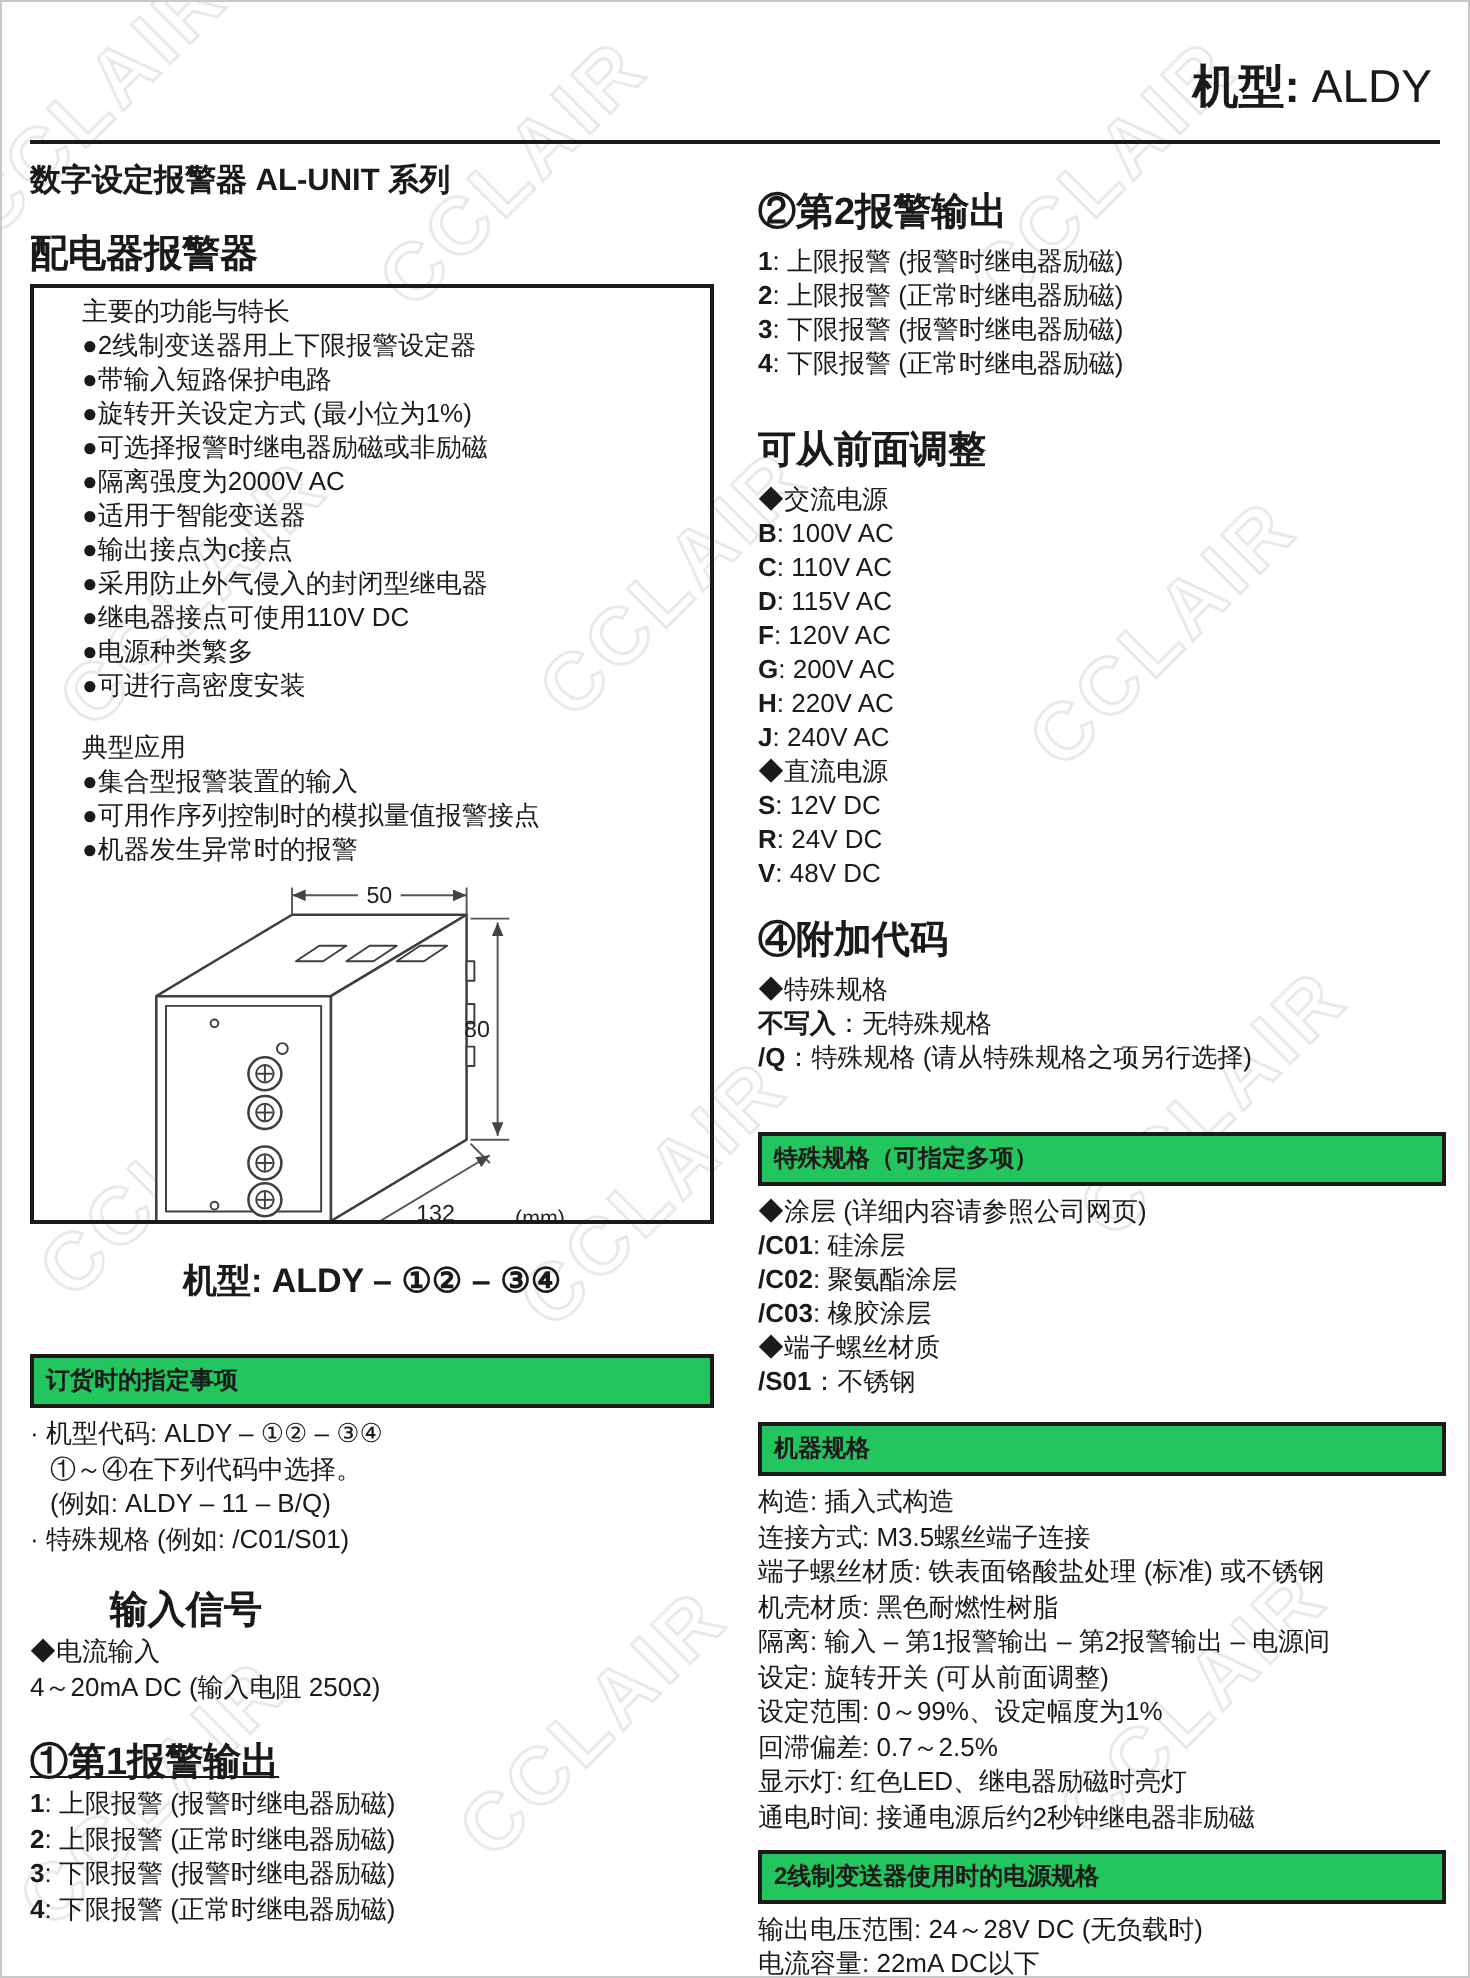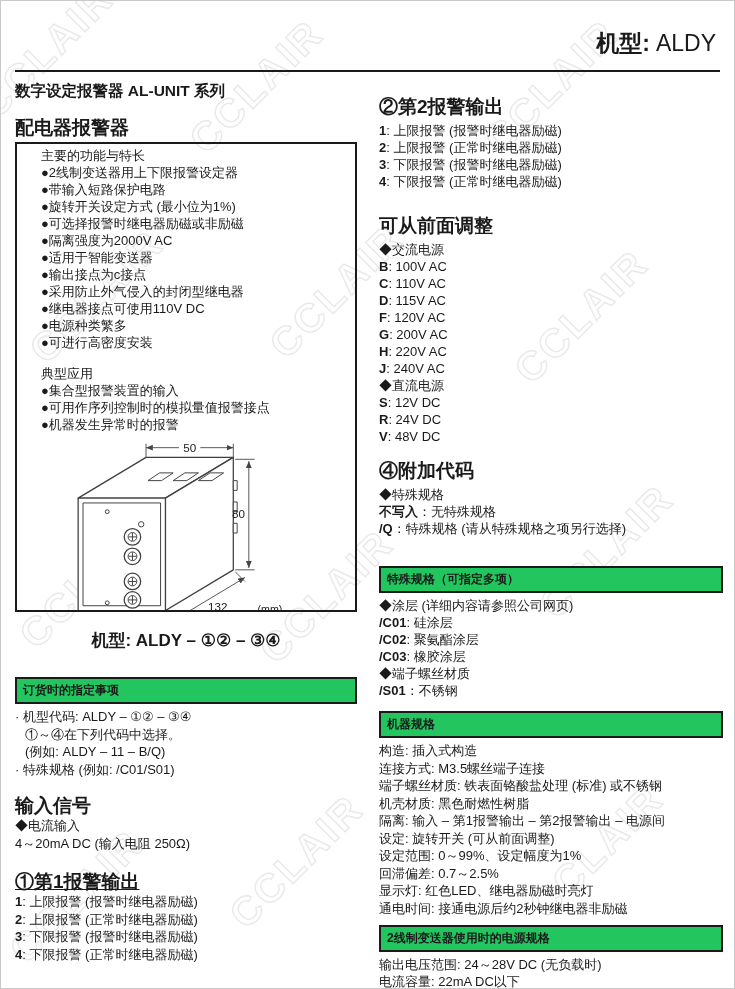--- a/index.html
+++ b/index.html
@@ -37,21 +37,21 @@
   .drawing-wrap { margin:6px 0 0 10px; }
 
   .boxed-header {
     border:2px solid #1a1a1a; background:#22c55e;
     font-size:12px; font-weight:bold; line-height:20px;
     padding:1px 6px 2px 6px; white-space:nowrap;
   }
   .model-code-line { margin-top:17px; font-size:17px; font-weight:bold; white-space:nowrap;text-align:center; }
   .mt-ordering { margin-top:25px; }
   .mt-lines { margin-top:4px; }
-  .mt-input  { margin-top:17px; }
+  .mt-input  { margin-top:17px;margin-left:40px; }
   .mt-alarm1 { margin-top:19px;text-decoration:underline; }
   .mt-sec    { margin-top:25px; }
   .mt-sec-sm { margin-top:15px; }
   .mt-box1   { margin-top:29px; }
   .mt-box2   { margin-top:12px; }
   .mt-box3   { margin-top:8px; }
   .mb4 { margin-bottom:4px; }
 
   svg text { font-family:"Liberation Sans", sans-serif; }
 </style>

